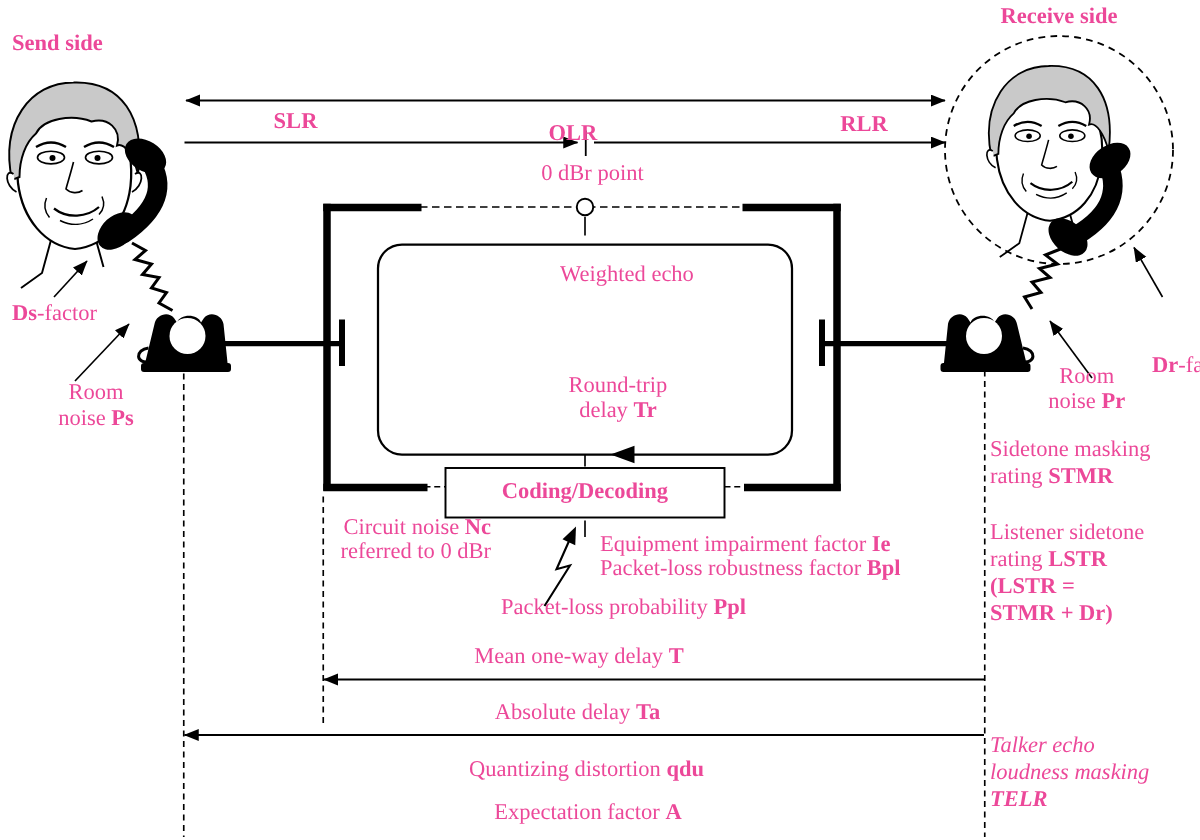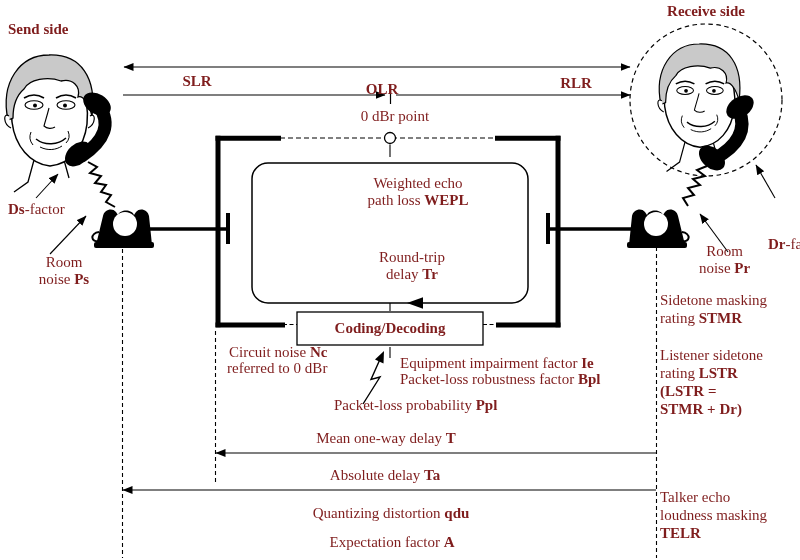--- a/index.html
+++ b/index.html
@@ -1,19 +1,19 @@
 <!DOCTYPE html>
 <html><head>
 <meta charset="utf-8">
 <style>
   html,body{margin:0;padding:0;background:#fff;}
   #stage{position:relative;width:800px;height:560px;background:#fff;overflow:hidden;
          font-family:"Liberation Serif",serif;color:#000;}
   #gfx{position:absolute;left:0;top:0;}
-  .lbl{position:absolute;font:15px/17px "Liberation Serif",serif;color:#7f1d1d;white-space:nowrap;}
+  .lbl{position:absolute;font:15px/17px "Liberation Serif",serif;color:#ec4899;white-space:nowrap;}
   .b{font-weight:bold;}
   .c{text-align:center;}
   .lh18{line-height:18px;}
   .lh16{line-height:16px;}
 </style>
 </head>
 <body>
 
 <div id="stage">
 
@@ -135,21 +135,20 @@
 </div>
 
 <div class="lbl" style="left:768px;top:200px;margin-top:36px;"><span class="b">Dr</span><span>-factor</span></div>
 <div class="lbl c" style="left:682px;top:243px;width:85px;">
   <div>Room</div>
   <div><span>noise </span><span class="b">Pr</span></div>
 </div>
 
 <div class="lbl c" style="left:252px;top:175px;width:332px;">
   <div>Weighted echo</div>
-  <div><span>path loss </span><span class="b">WEPL</span></div>
 </div>
 <div class="lbl c" style="left:252px;top:249px;width:320px;">
   <div>Round-trip</div>
   <div><span>delay </span><span class="b">Tr</span></div>
 </div>
 <div class="lbl c" style="left:297px;top:320px;width:186px;font-weight:bold;"><span>Coding/Decoding</span></div>
 
 <div class="lbl lh16" style="left:227px;top:344px;text-align:right;">
   <div><span>Circuit noise </span><span class="b">Nc</span></div>
   <div>referred to 0 dBr</div>
@@ -166,19 +165,19 @@
 <div class="lbl lh18" style="left:660px;top:291px;">
   <div>Sidetone masking</div>
   <div><span>rating </span><span class="b">STMR</span></div>
 </div>
 <div class="lbl lh18" style="left:660px;top:346px;">
   <div>Listener sidetone</div>
   <div><span>rating </span><span class="b">LSTR</span></div>
   <div class="b">(LSTR =</div>
   <div class="b">STMR + Dr)</div>
 </div>
-<div class="lbl lh18" style="left:660px;top:488px;">
+<div class="lbl lh18" style="left:660px;top:488px;font-style:italic;">
   <div>Talker echo</div>
   <div>loudness masking</div>
   <div class="b">TELR</div>
 </div>
 
 </div>
 
 </body></html>

